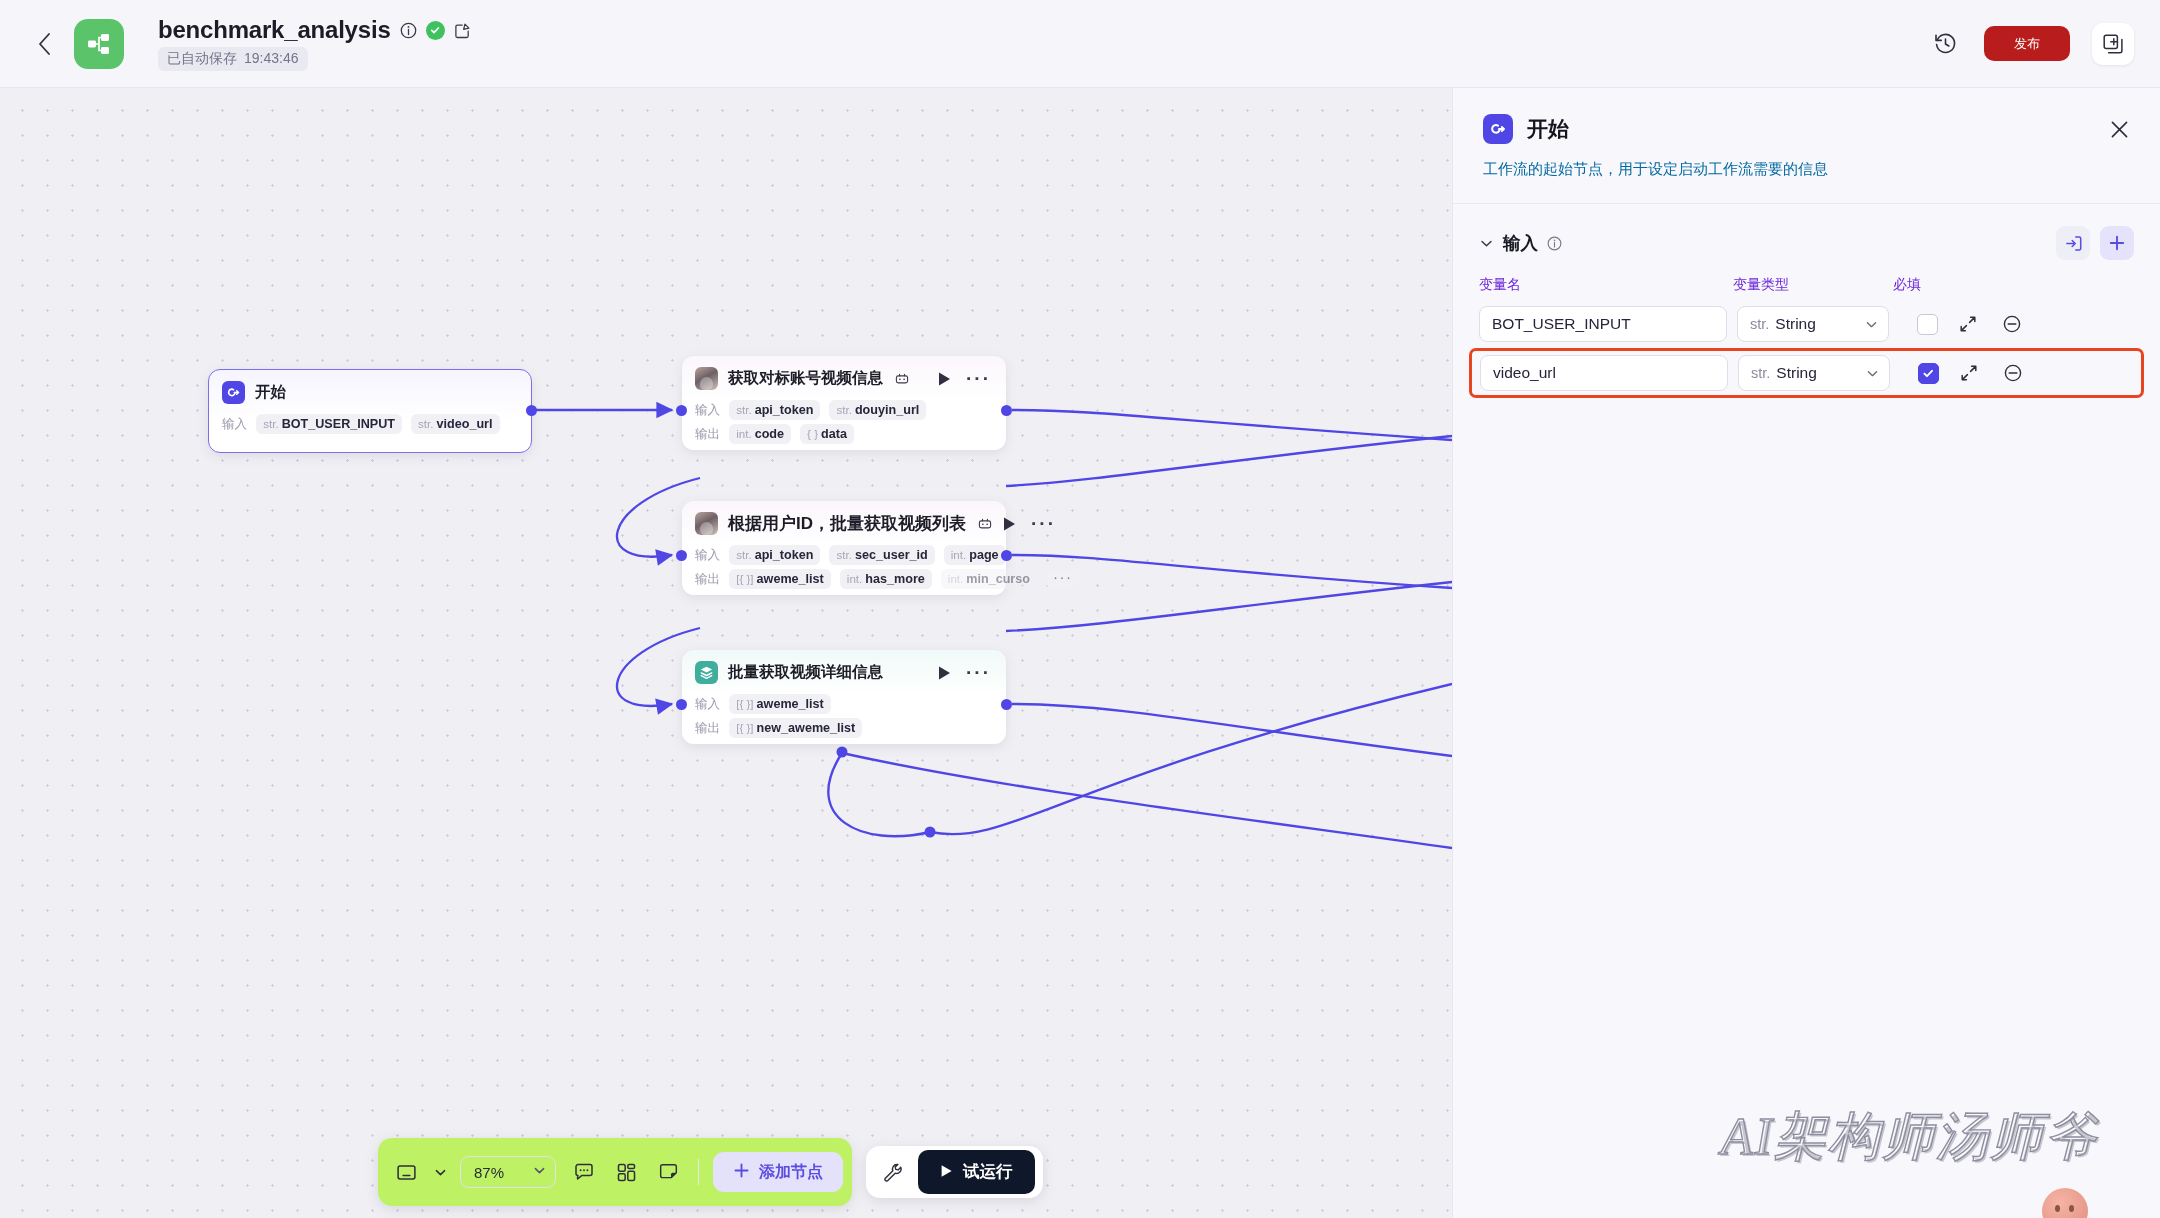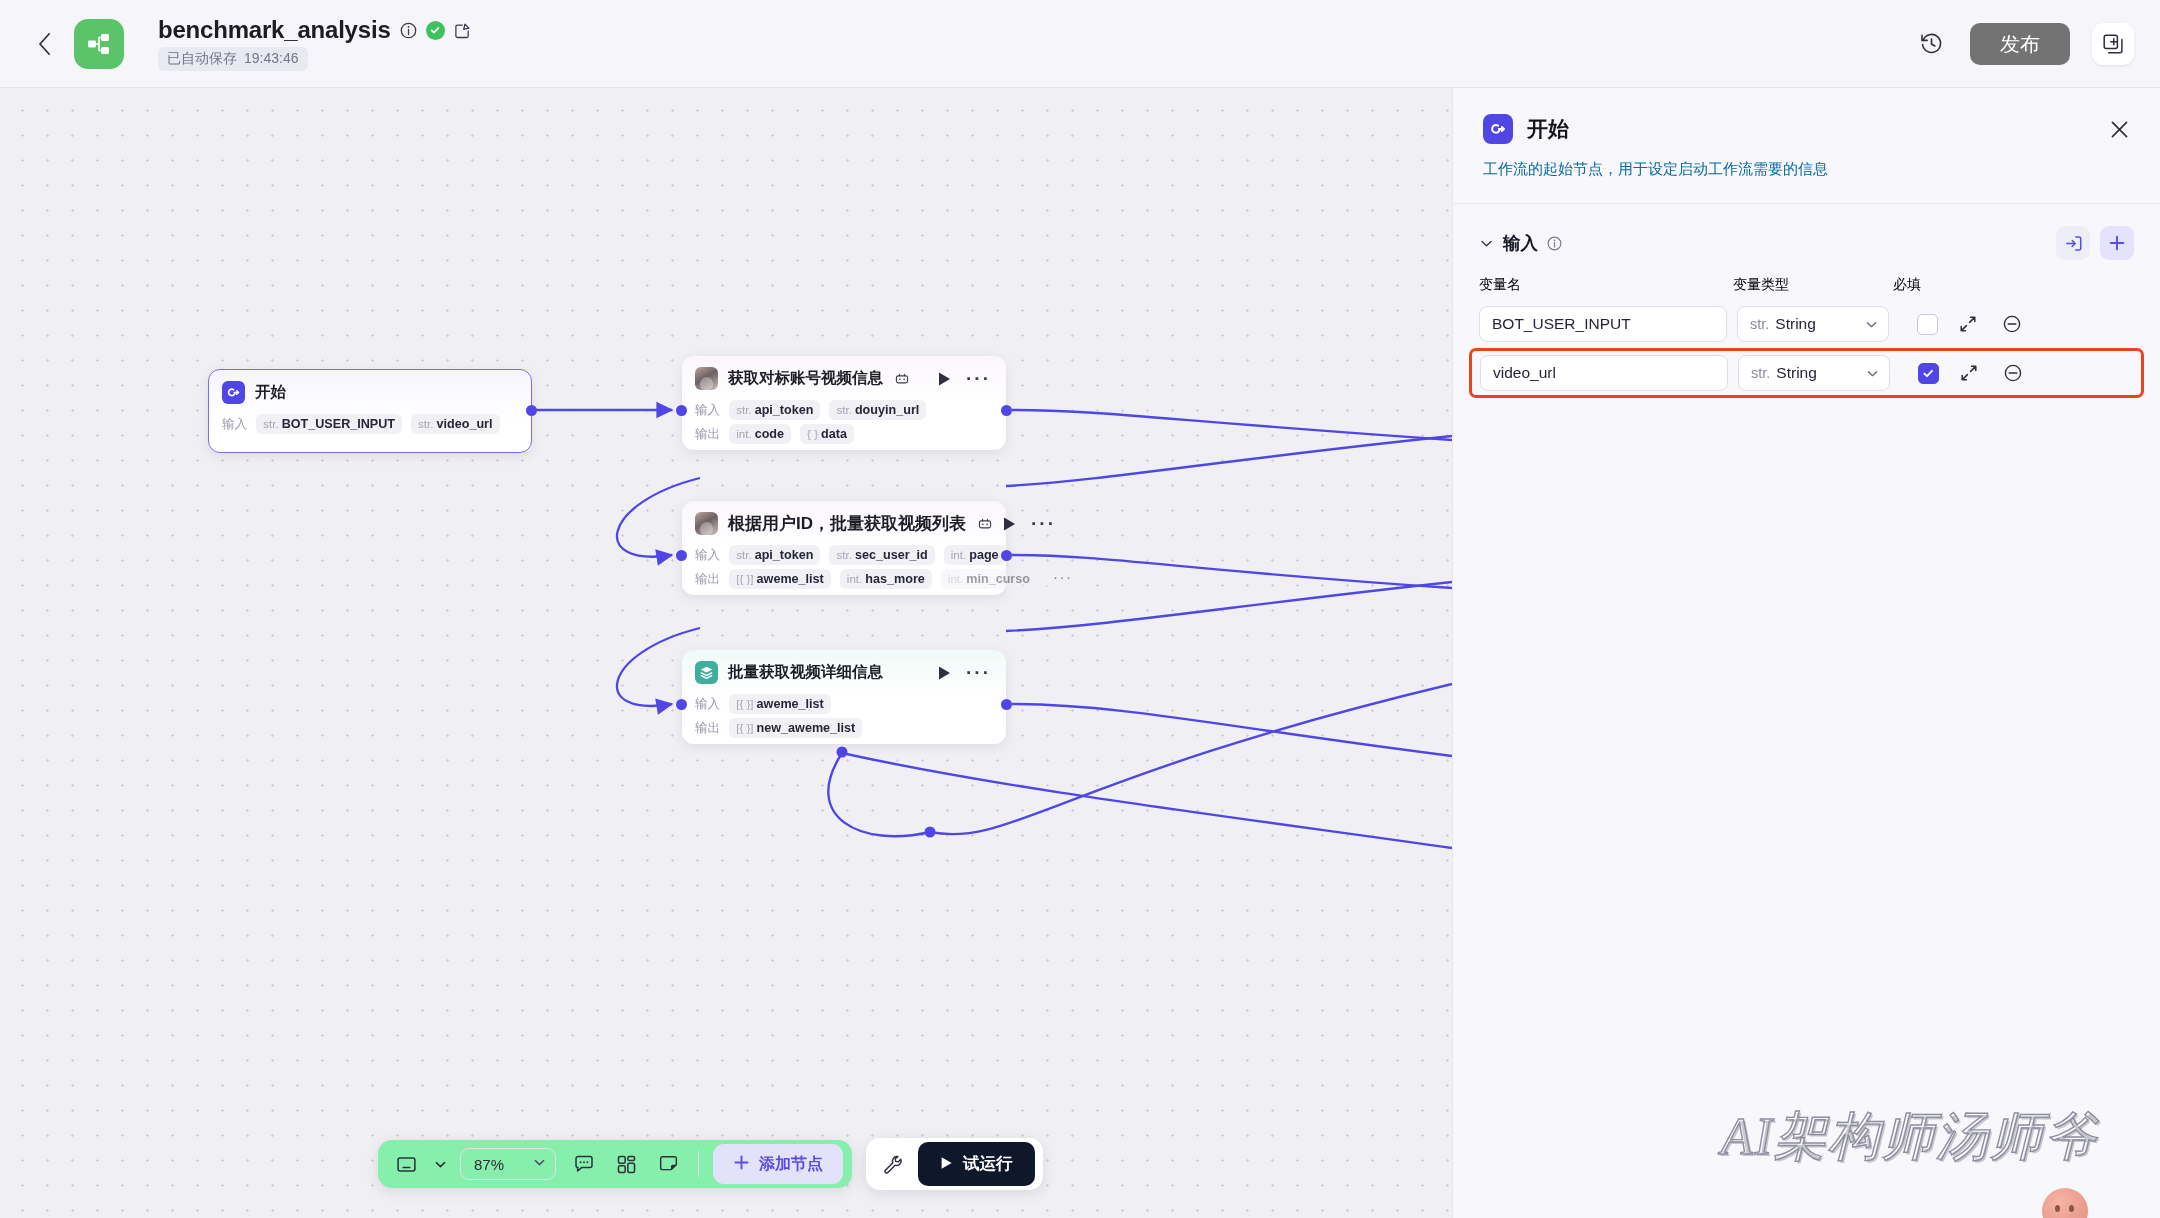--- a/index.html
+++ b/index.html
@@ -46,22 +46,22 @@
   }
   .topbar-right {
     margin-left: auto; margin-right: 26px;
     display: flex; align-items: center; gap: 22px;
   }
   .icon-btn-plain {
     width: 34px; height: 34px; display:flex; align-items:center; justify-content:center;
     cursor: pointer; border-radius: 8px;
   }
   .publish-btn {
-    background: #737373; color: #ffffff;
-    font-size: 20px; font-weight: 500;
+    background: #b91c1c; color: #ffffff;
+    font-size: 13px; font-weight: 500;
     padding: 11px 30px; border-radius: 10px; border: none;
     cursor: pointer; line-height: 1;
   }
   .square-btn {
     width: 42px; height: 42px; background: #fff; border-radius: 11px;
     display: flex; align-items: center; justify-content: center;
     cursor: pointer; box-shadow: 0 1px 3px rgba(30,30,60,.09);
   }
 
   
@@ -125,21 +125,21 @@
     line-height: 12px;
   }
   .port {
     position: absolute; width: 11px; height: 11px; border-radius: 50%;
     background: #4f46e5; cursor: pointer;
   }
 
   
   .toolwrap { position: absolute; left: 378px; top: 1138px; display: flex; align-items: center; gap: 14px; z-index: 5;}
   .toolbar {
-    height: 48px; background: #86efac; border-radius: 14px;
+    height: 68px; background: #bef264; border-radius: 14px;
     box-shadow: 0 3px 14px rgba(40,40,80,.13);
     display: flex; align-items: center; padding: 0 9px; gap: 4px;
   }
   .tool-ic {
     width: 38px; height: 38px; border-radius: 9px; cursor: pointer;
     display: flex; align-items: center; justify-content: center;
   }
   .zoom-sel {
     height: 32px; min-width: 96px; border: 1px solid #e2e2ea; border-radius: 9px;
     display: flex; align-items: center; justify-content: space-between;
@@ -180,21 +180,21 @@
   .sec-head { display: flex; align-items: center; padding: 22px 26px 0 26px; gap: 9px; }
   .chev { cursor: pointer; display: flex; align-items: center; }
   .sec-title { font-size: 17.5px; font-weight: 700; color: #181824; }
   .sec-actions { margin-left: auto; display: flex; align-items: center; gap: 10px; }
   .sec-btn { width: 34px; height: 34px; border-radius: 9px; display: flex;
              align-items: center; justify-content: center; cursor: pointer; }
   .sec-btn.soft { background: #eeeef7; }
   .sec-btn.accent { background: #e5e3fb; }
 
   .cols { display: flex; align-items: center; padding: 16px 26px 0 26px; }
-  .col-h { font-size: 14px; color: #000000; }
+  .col-h { font-size: 14px; color: #6d28d9; }
   .c-name { width: 254px; }
   .c-type { width: 160px; }
   .c-req { width: 90px; }
 
   .var-rows { padding: 0 16px; margin-top: 6px; }
   .var-row { display: flex; align-items: center; gap: 10px; padding: 6px 10px; border-radius: 7px; }
   .var-row.highlight { border: 3px solid #e8441f; padding: 4px 8px; }
   .vin {
     width: 248px; height: 36px; border: 1px solid #dedee8; border-radius: 8px;
     background: #fff; padding: 0 12px; font-size: 15.5px; color: #24243a;

